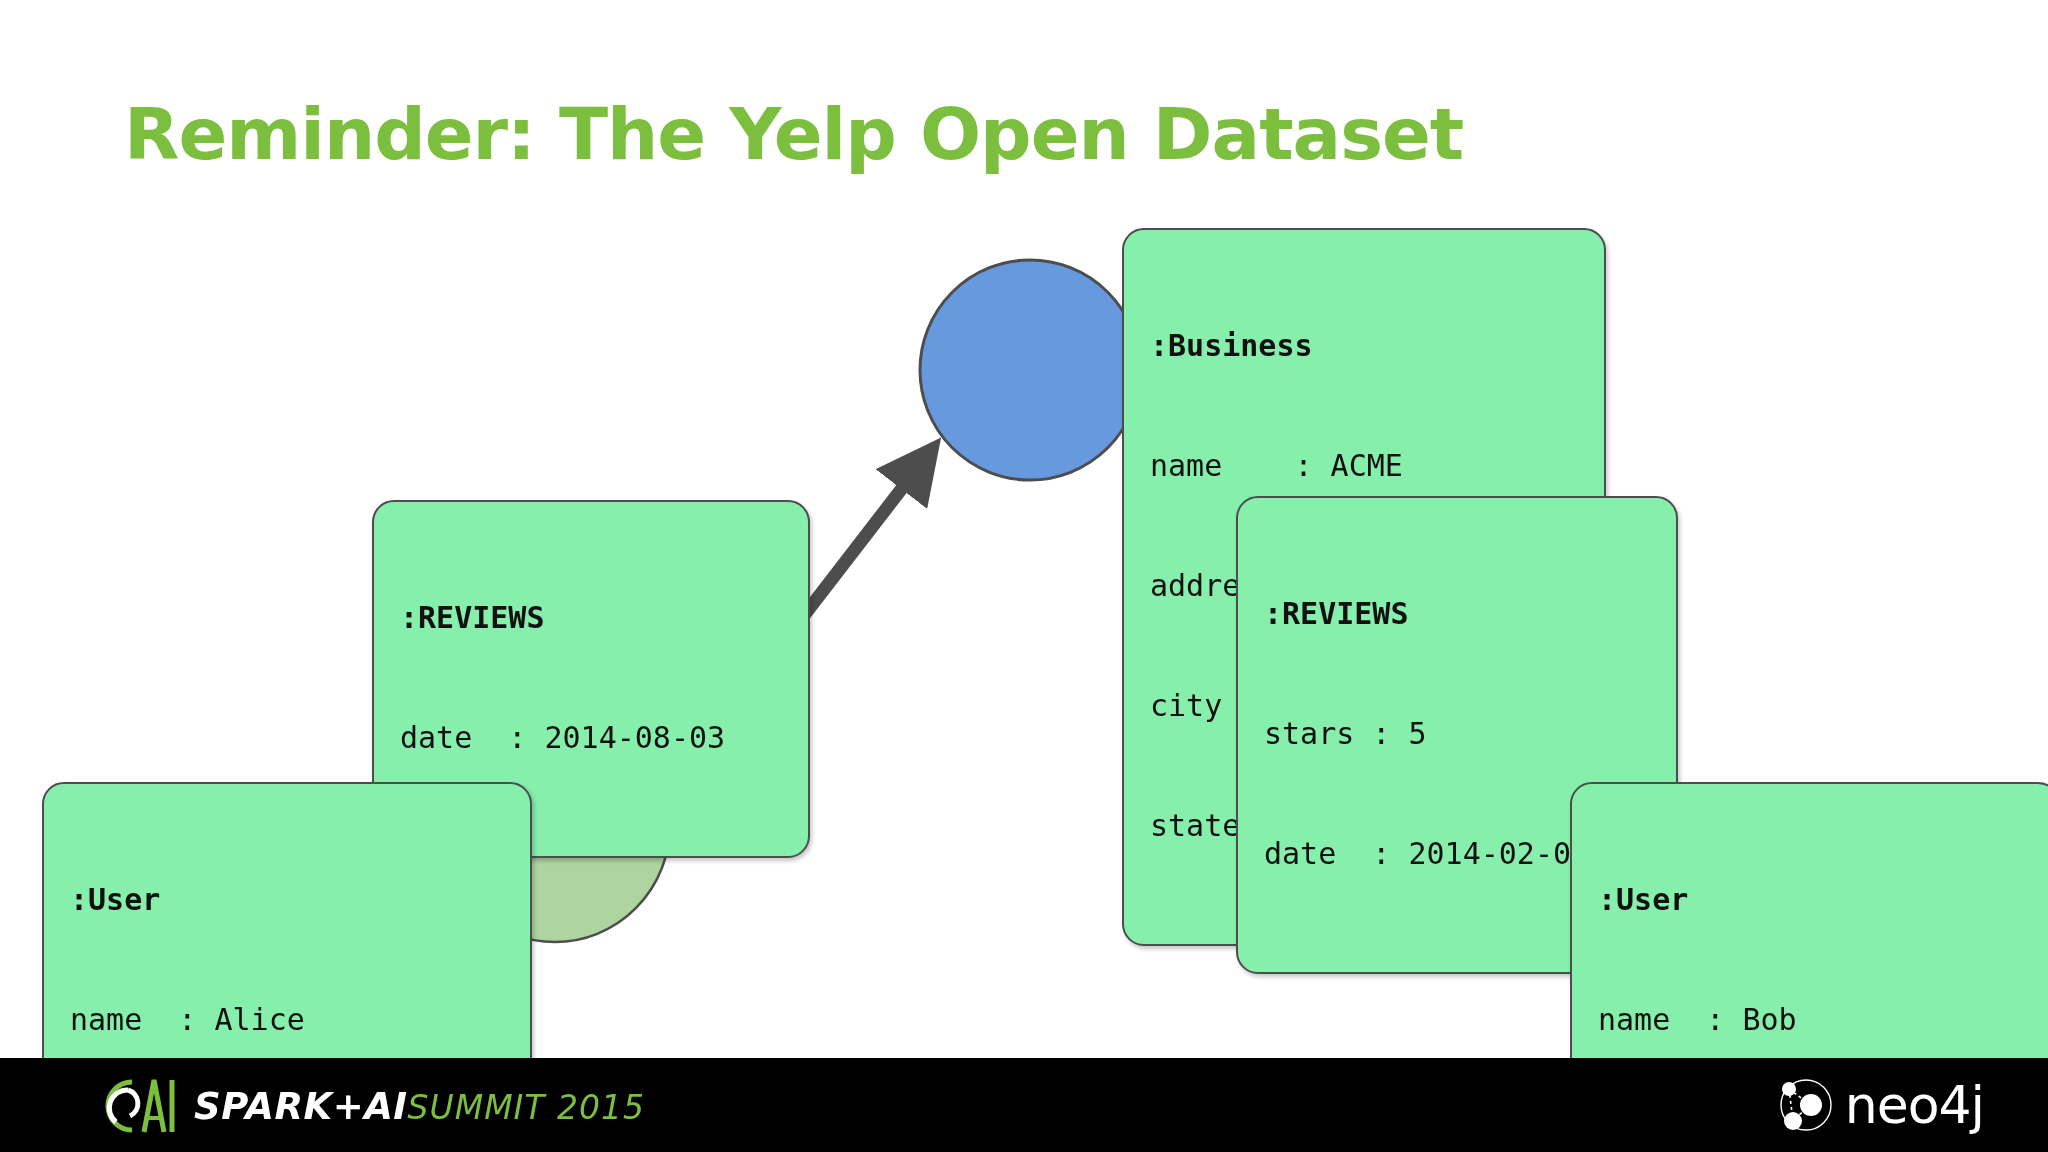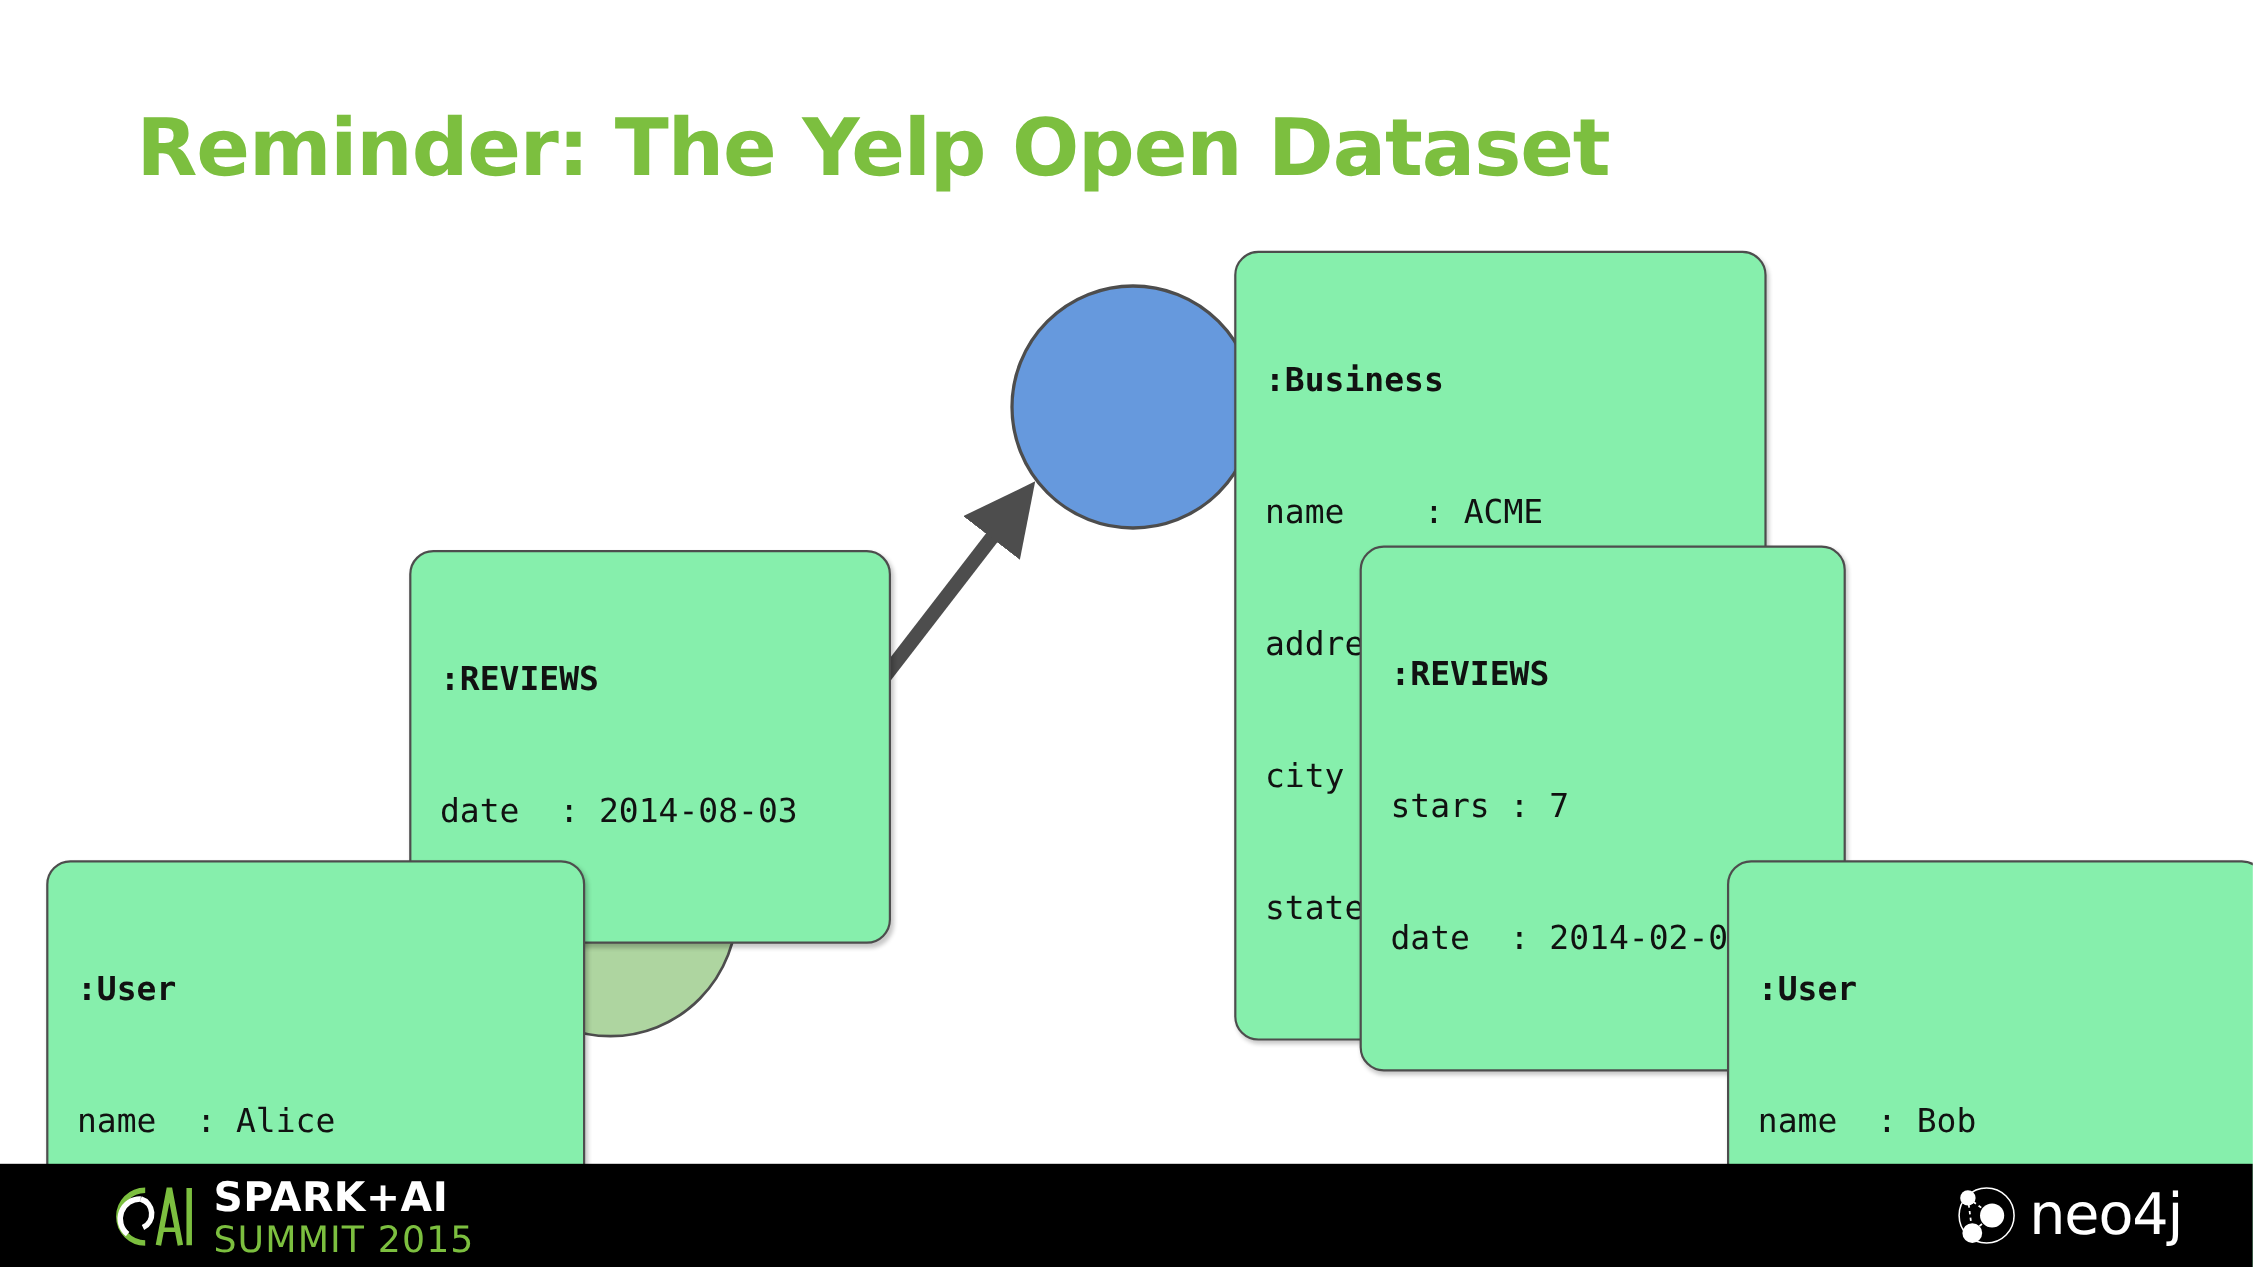--- a/index.html
+++ b/index.html
@@ -87,23 +87,24 @@
     position: absolute;
     left: 98px;
     top: 1068px;
     height: 76px;
     display: flex;
     align-items: center;
   }
   #spark-mark { width: 84px; height: 72px; margin-right: 12px; }
   #spark-wordmark {
     display: flex;
-    flex-direction: column;
+    flex-direction: row;
     justify-content: flex-start;
     line-height: 1;
+    font-style: italic;
   }
   #spark-line1 {
     font-family: "DejaVu Sans", sans-serif;
     font-weight: bold;
     font-size: 37px;
     letter-spacing: 0.5px;
     color: #ffffff;
   }
   #spark-line2 {
     font-family: "DejaVu Sans", sans-serif;
@@ -164,21 +165,21 @@
     <span class="row">state   : CA</span>
   </div>
 
   <div class="prop-box" id="box-rel-left">
     <span class="box-label">:REVIEWS</span>
     <span class="row">date  : 2014-08-03</span>
   </div>
 
   <div class="prop-box" id="box-rel-right">
     <span class="box-label">:REVIEWS</span>
-    <span class="row">stars : 7</span>
+    <span class="row">stars : 5</span>
     <span class="row">date  : 2014-02-03</span>
   </div>
 
   <div class="prop-box" id="box-user-left">
     <span class="box-label">:User</span>
     <span class="row">name  : Alice</span>
     <span class="row">since : 2013</span>
     
     
   </div>

